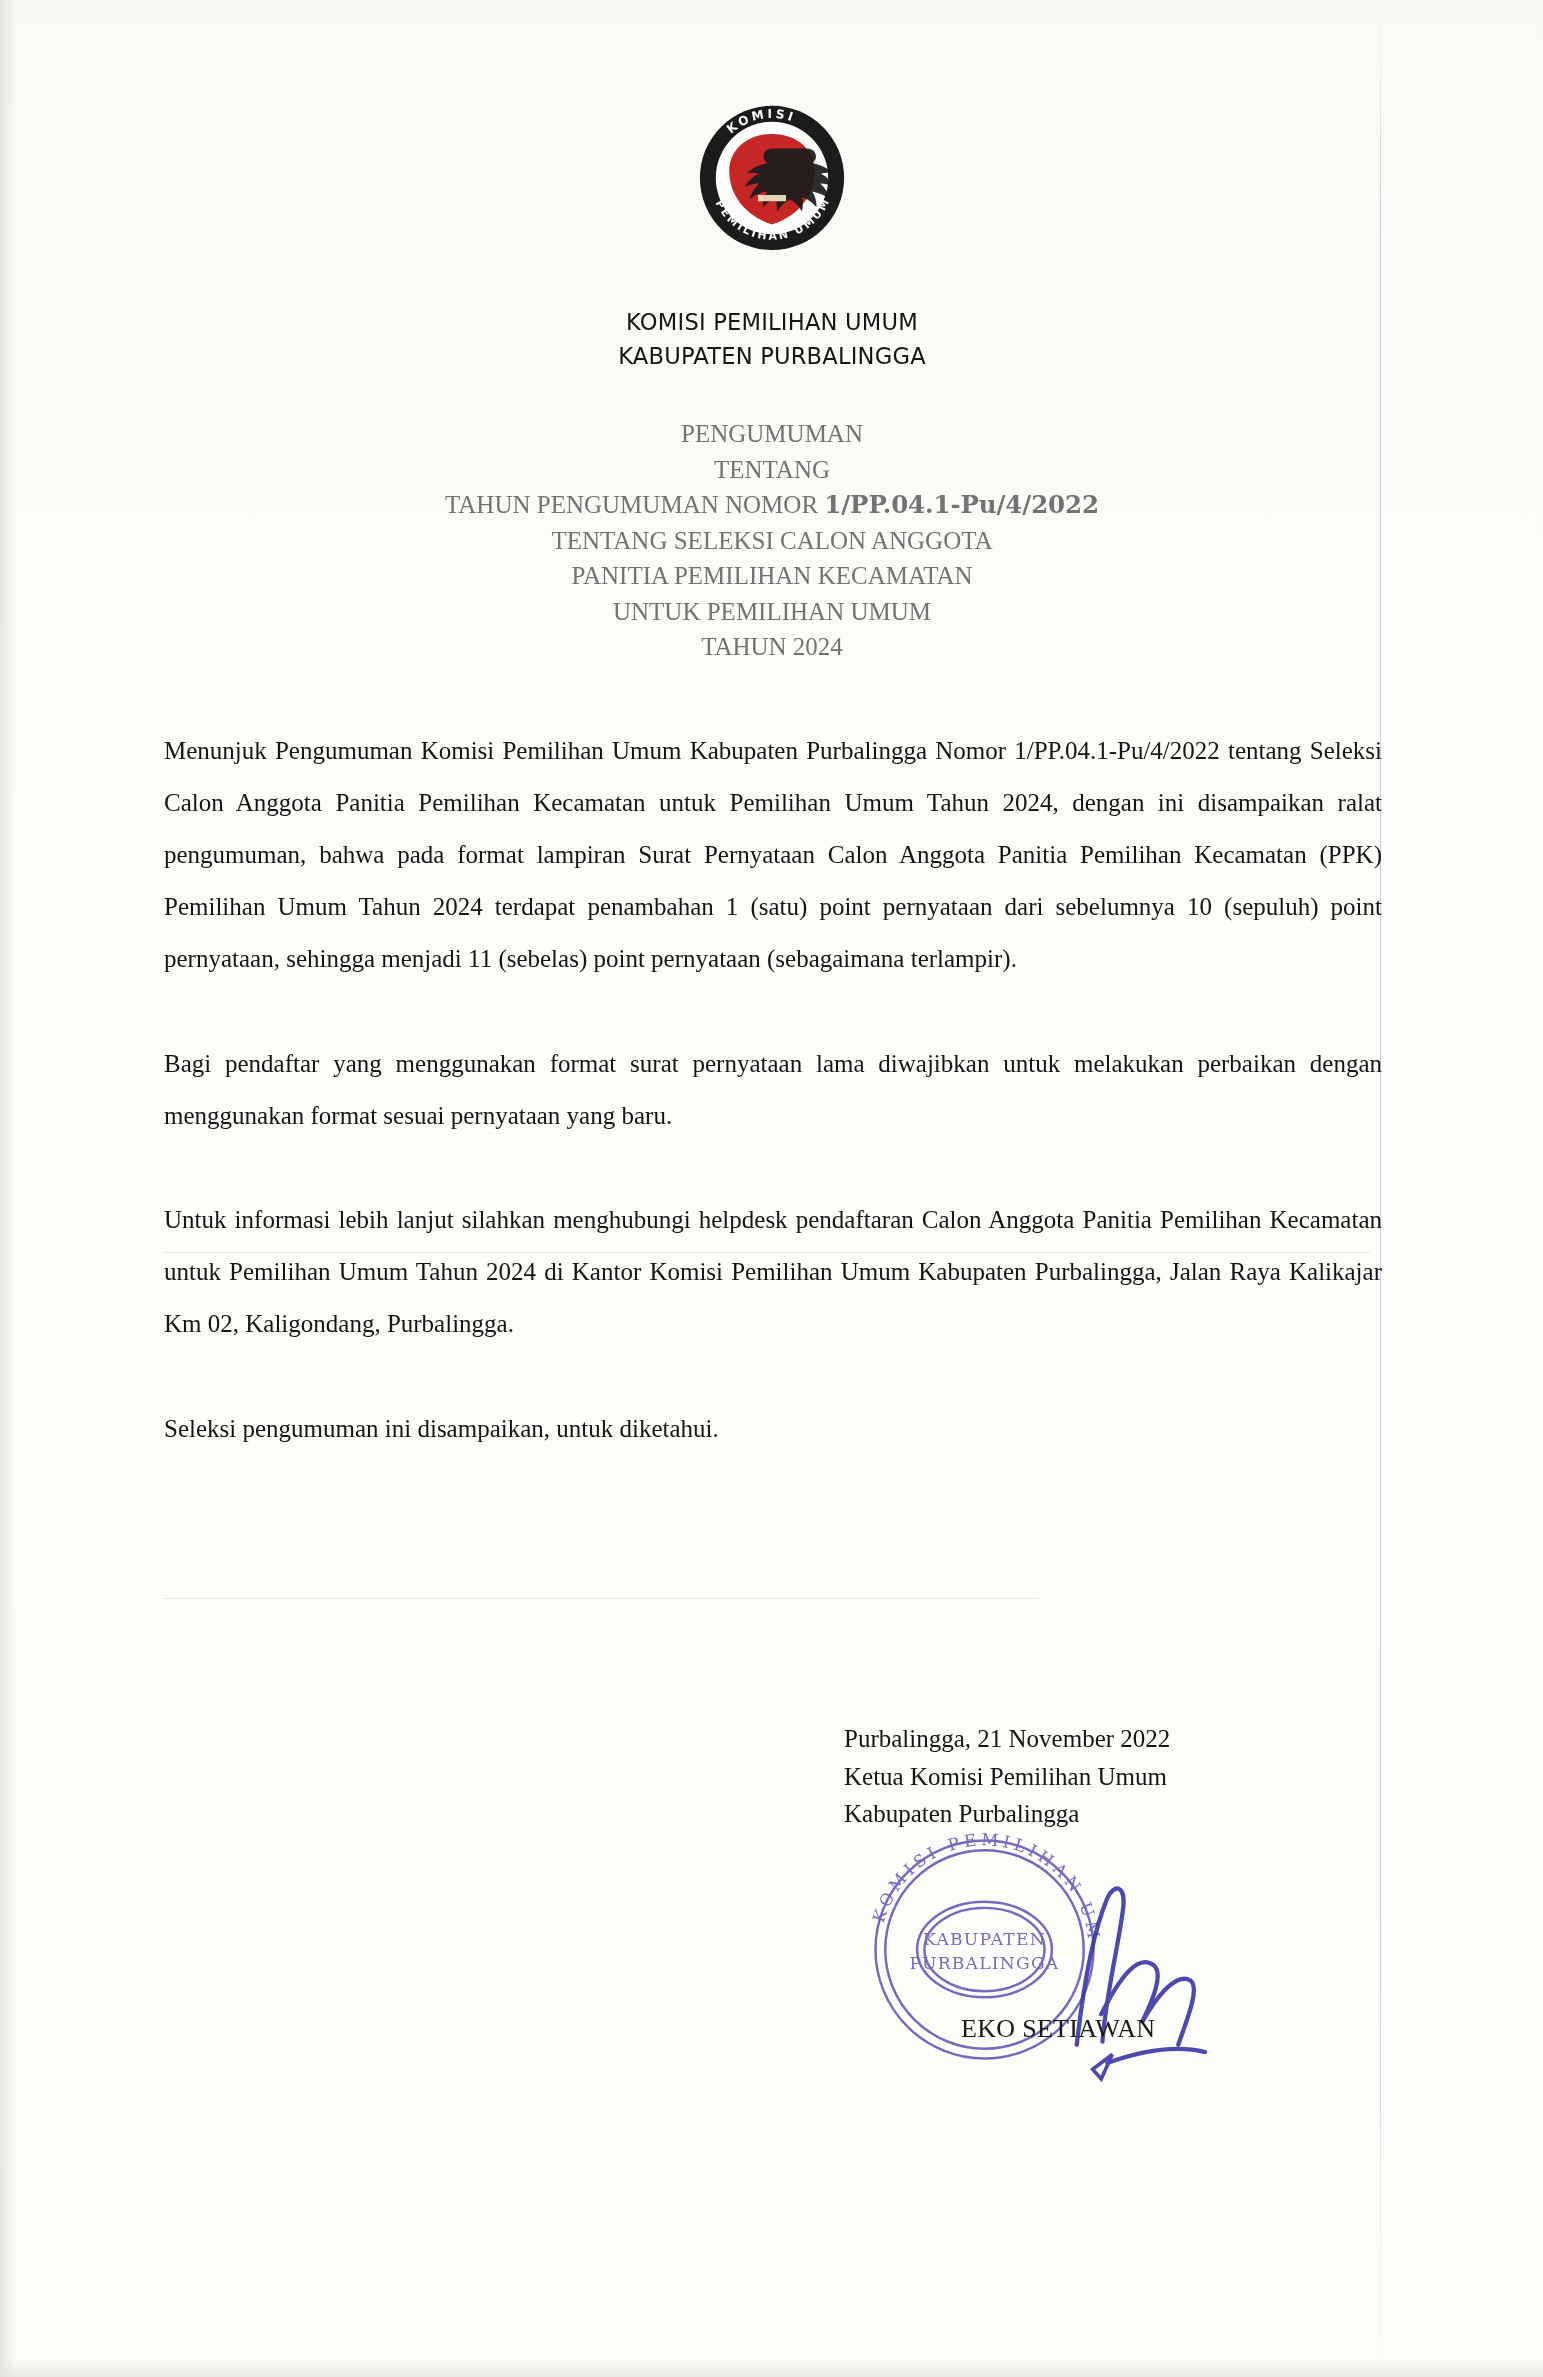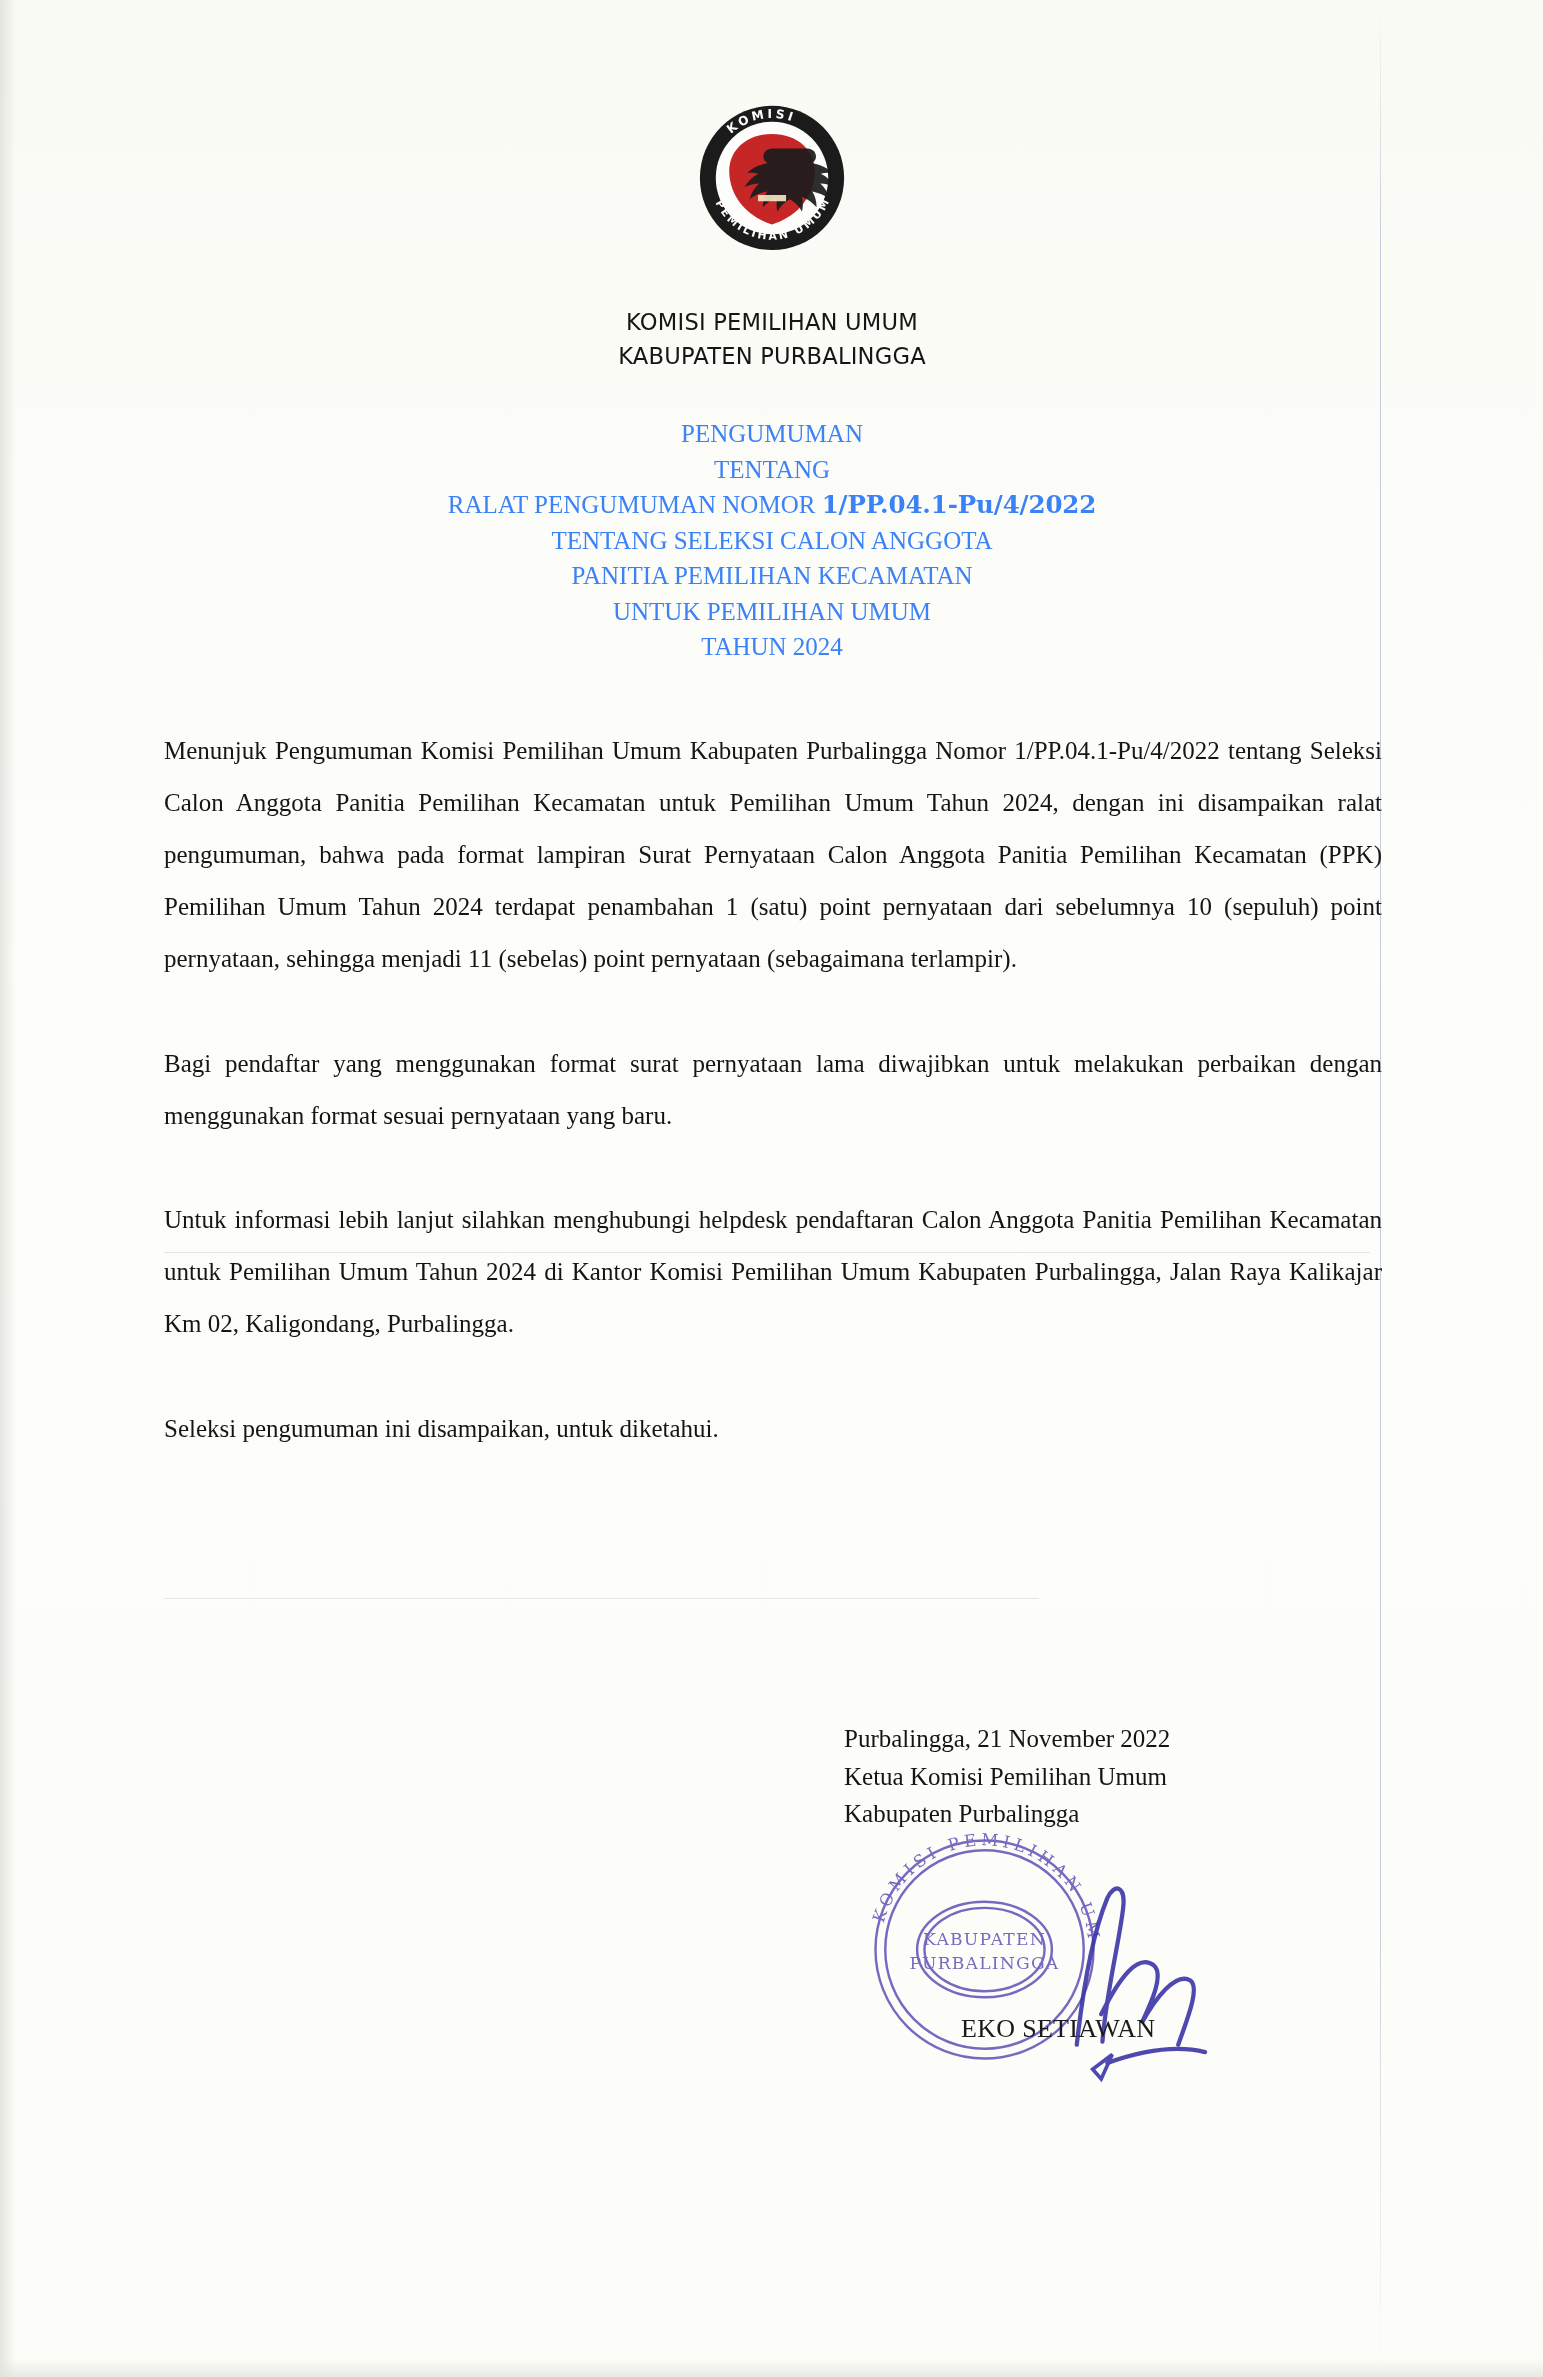--- a/index.html
+++ b/index.html
@@ -81,21 +81,21 @@
   .title-block {
     position: absolute;
     top: 416px;
     left: 0;
     width: 100%;
     text-align: center;
     line-height: 1.42;
   }
   .title-block .t {
     font-size: 25px;
-    color: #3b82f6;
+    color: #737373;
   }
   .title-block .t b {
     font-family: "DejaVu Serif", serif;
     font-weight: bold;
     font-size: 24.5px;
     letter-spacing: -0.1px;
   }
 
   
   .body-text {
@@ -197,21 +197,21 @@
 
   <div class="header">
     <div class="line">KOMISI PEMILIHAN UMUM</div>
     <div class="line">KABUPATEN PURBALINGGA</div>
   </div>
 
   <div class="title-block">
     <div class="t">PENGUMUMAN</div>
     <div class="t">TENTANG</div>
     <div class="t">
-      <span>RALAT PENGUMUMAN NOMOR</span>
+      <span>TAHUN PENGUMUMAN NOMOR</span>
       <b>1/PP.04.1-Pu/4/2022</b>
     </div>
     <div class="t">TENTANG SELEKSI CALON ANGGOTA</div>
     <div class="t">PANITIA PEMILIHAN KECAMATAN</div>
     <div class="t">UNTUK PEMILIHAN UMUM</div>
     <div class="t">TAHUN 2024</div>
   </div>
 
   <div class="body-text">
     <p class="first">Menunjuk Pengumuman Komisi Pemilihan Umum Kabupaten Purbalingga Nomor 1/PP.04.1-Pu/4/2022 tentang Seleksi Calon Anggota Panitia Pemilihan Kecamatan untuk Pemilihan Umum Tahun 2024, dengan ini disampaikan ralat pengumuman, bahwa pada format lampiran Surat Pernyataan Calon Anggota Panitia Pemilihan Kecamatan (PPK) Pemilihan Umum Tahun 2024 terdapat penambahan 1 (satu) point pernyataan dari sebelumnya 10 (sepuluh) point pernyataan, sehingga menjadi 11 (sebelas) point pernyataan (sebagaimana terlampir).</p>

